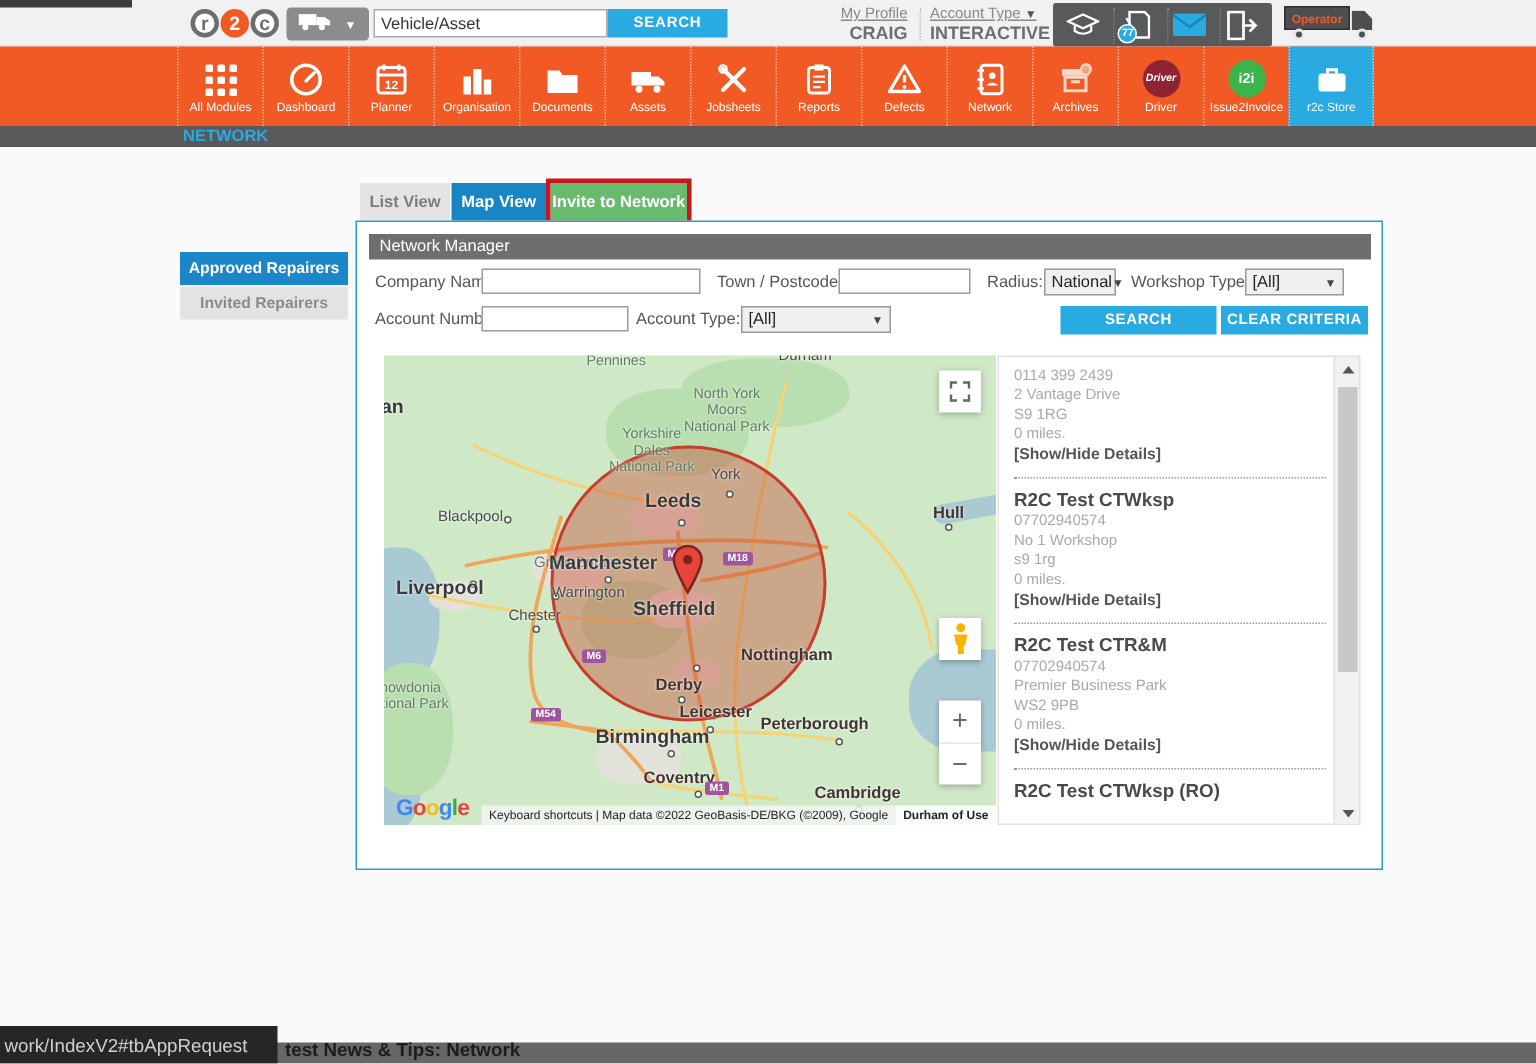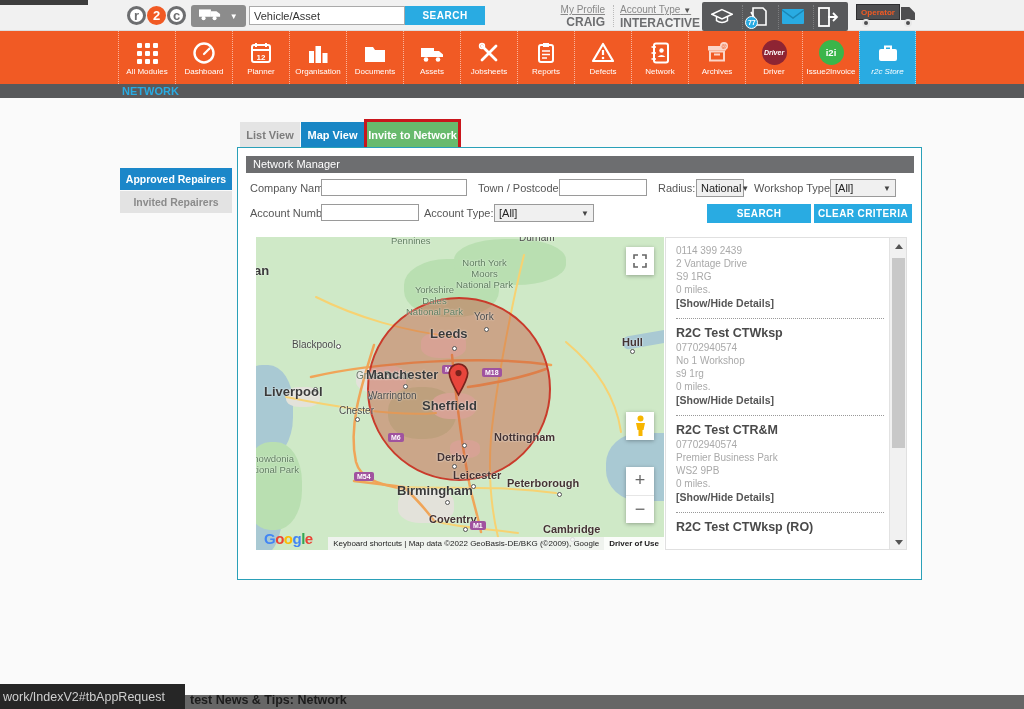--- a/index.html
+++ b/index.html
@@ -26,21 +26,21 @@
   .tray-ico + .tray-ico{border-left:1px dotted #7c7d7f;}
   .badge77{position:absolute;left:2px;bottom:0;width:13px;height:13px;border-radius:50%;background:#29abe2;border:1px solid #fff;color:#fff;font-size:7px;font-weight:bold;display:flex;align-items:center;justify-content:center;}
   .op-truck{position:absolute;left:856px;top:3px;width:70px;height:26px;}
   .op-trailer{position:absolute;left:0;top:1px;width:44px;height:16px;background:#4e4e50;border:1px solid #2f2f31;display:flex;align-items:center;justify-content:center;color:#f15a24;font-size:8px;font-weight:bold;}
   .op-cab{position:absolute;left:45px;top:4px;width:14px;height:13px;background:#4e4e50;clip-path:polygon(0 0,60% 0,100% 45%,100% 100%,0 100%);}
   .op-wheel{position:absolute;width:8px;height:8px;border-radius:50%;background:#4e4e50;border:2px solid #e8e8e8;top:16px;}
 
   
   .ribbon{position:absolute;left:0;top:31px;width:1024px;height:53px;background:#f15a24;display:flex;padding-left:118px;}
   .rb-item{width:57px;height:53px;display:flex;flex-direction:column;align-items:center;justify-content:center;gap:2px;border-left:1px dotted rgba(255,255,255,.55);cursor:pointer;}
-  .rb-item:last-of-type{border-right:1px dotted rgba(255,255,255,.55);font-style:italic;}
+  .rb-item:last-of-type{border-right:1px dotted rgba(255,255,255,.55);}
   .rb-item.active{background:#29abe2;}
   .rb-ico{width:26px;height:26px;display:flex;align-items:flex-end;justify-content:center;}
   .rb-ico svg{width:24px;height:24px;}
   .rb-lbl{font-size:8px;color:#fff;white-space:nowrap;}
   .circ-ico{width:25px;height:25px;border-radius:50%;color:#fff;display:flex;align-items:center;justify-content:center;font-weight:bold;}
 
   
   .crumb-bar{position:absolute;left:0;top:84px;width:1024px;height:14px;background:#58595b;}
   .crumb{position:absolute;left:122px;top:0;font-size:11px;font-weight:bold;color:#29abe2;line-height:14px;}
   .page-bg{position:absolute;left:0;top:98px;width:1024px;height:597px;background:#fafafa;}
@@ -509,21 +509,21 @@
         </svg>
     </div>
     <div class="gm-zoom">
       <div class="gm-zbtn">+</div>
       <div class="gm-zbtn">−</div>
     </div>
 
     <div class="glogo"><span style="color: rgb(66, 133, 244);">G</span><span style="color: rgb(234, 67, 53);">o</span><span style="color: rgb(251, 188, 5);">o</span><span style="color: rgb(66, 133, 244);">g</span><span style="color: rgb(52, 168, 83);">l</span><span style="color: rgb(234, 67, 53);">e</span></div>
     <div class="gm-attrib">
       <span class="chunk">Keyboard shortcuts  |  Map data ©2022 GeoBasis-DE/BKG (©2009), Google</span>
-      <span class="chunk terms">Driver of Use</span>
+      <span class="chunk terms">Durham of Use</span>
     </div>
   </div>
 
   <div class="results">
     <div class="res-inner">
 
         <div class="res-item">
           <div class="r-line">0114 399 2439</div>
           <div class="r-line">2 Vantage Drive</div>
           <div class="r-line">S9 1RG</div>

